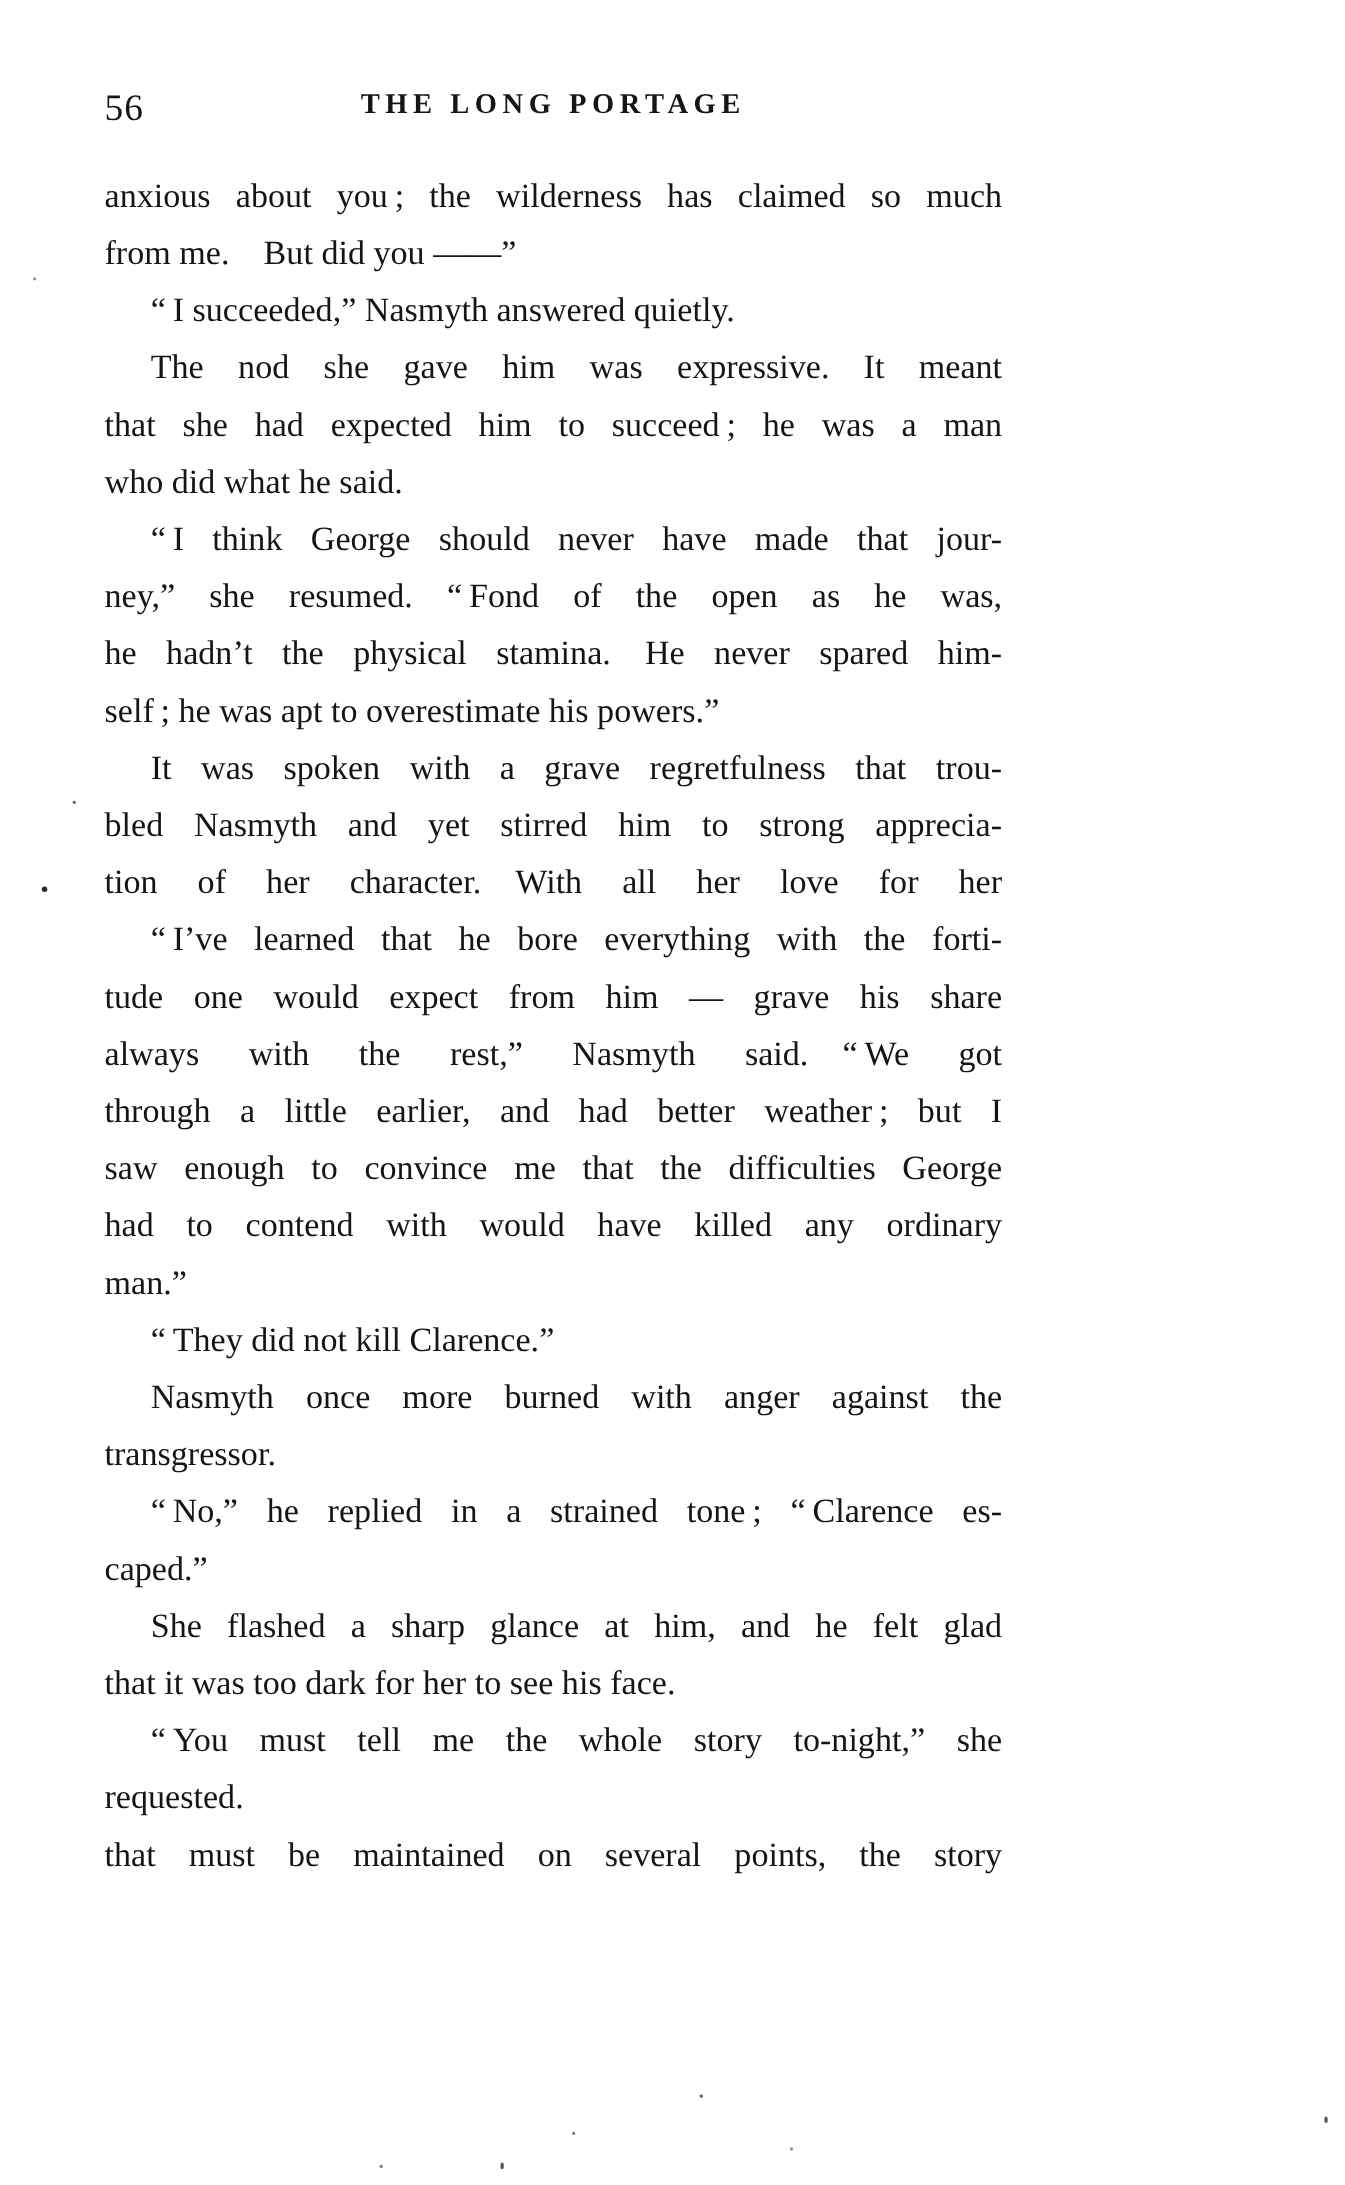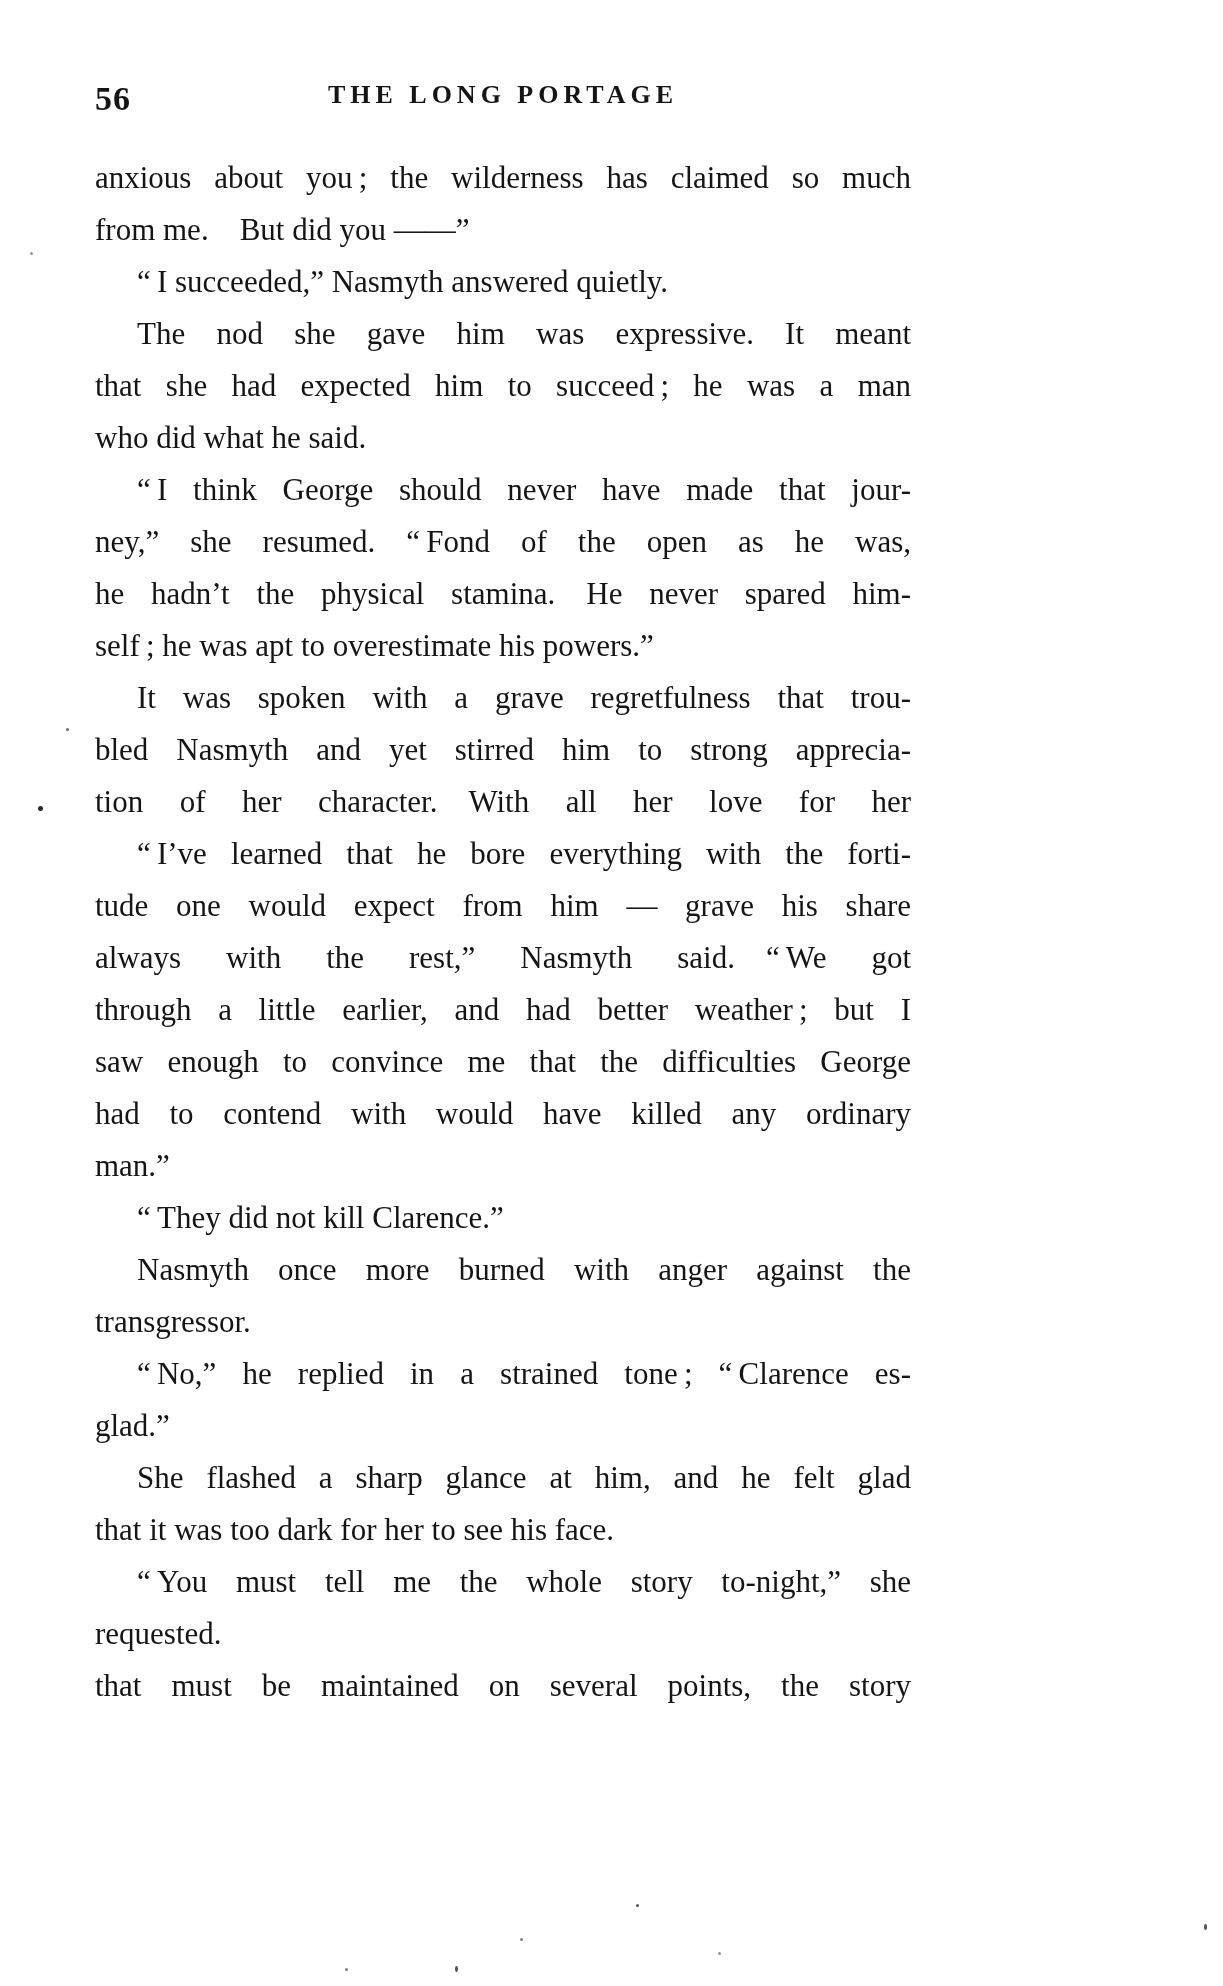--- a/index.html
+++ b/index.html
@@ -27,21 +27,21 @@
     left: 0;
     top: 80px;
     width: 816px;
     height: 44px;
   }
   .page-number {
     position: absolute;
     left: 0;
     top: 0;
     font-size: 34px;
-    font-weight: bold;
+    font-weight: normal;
     letter-spacing: 1px;
     text-align: right;
   }
   .head-title {
     position: absolute;
     left: 0;
     top: 0;
     width: 100%;
     text-align: center;
     font-size: 26px;
@@ -115,21 +115,21 @@
         <div class="line justify">tude one would expect from him — grave his share</div>
         <div class="line justify">always with the rest,” Nasmyth said. “ We got</div>
         <div class="line justify">through a little earlier, and had better weather ; but I</div>
         <div class="line justify">saw enough to convince me that the difficulties George</div>
         <div class="line justify">had to contend with would have killed any ordinary</div>
         <div class="line">man.”</div>
         <div class="line indent">“ They did not kill Clarence.”</div>
         <div class="line indent justify">Nasmyth once more burned with anger against the</div>
         <div class="line">transgressor.</div>
         <div class="line indent justify">“ No,” he replied in a strained tone ; “ Clarence es-</div>
-        <div class="line">glad.”</div>
+        <div class="line">caped.”</div>
         <div class="line indent justify">She flashed a sharp glance at him, and he felt glad</div>
         <div class="line">that it was too dark for her to see his face.</div>
         <div class="line indent justify">“ You must tell me the whole story to-night,” she</div>
         <div class="line">requested.</div>
         <div class="line justify">that must be maintained on several points, the story</div>
       </div>
 
   </div>
 
   <div class="speck s1"></div>

